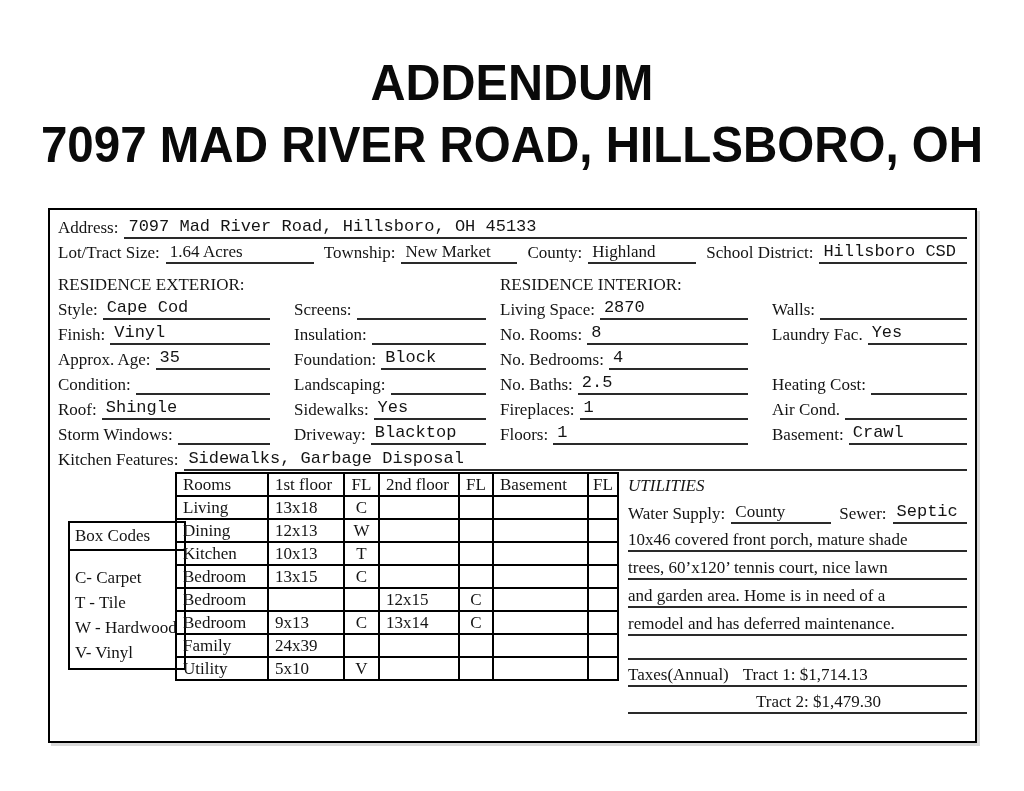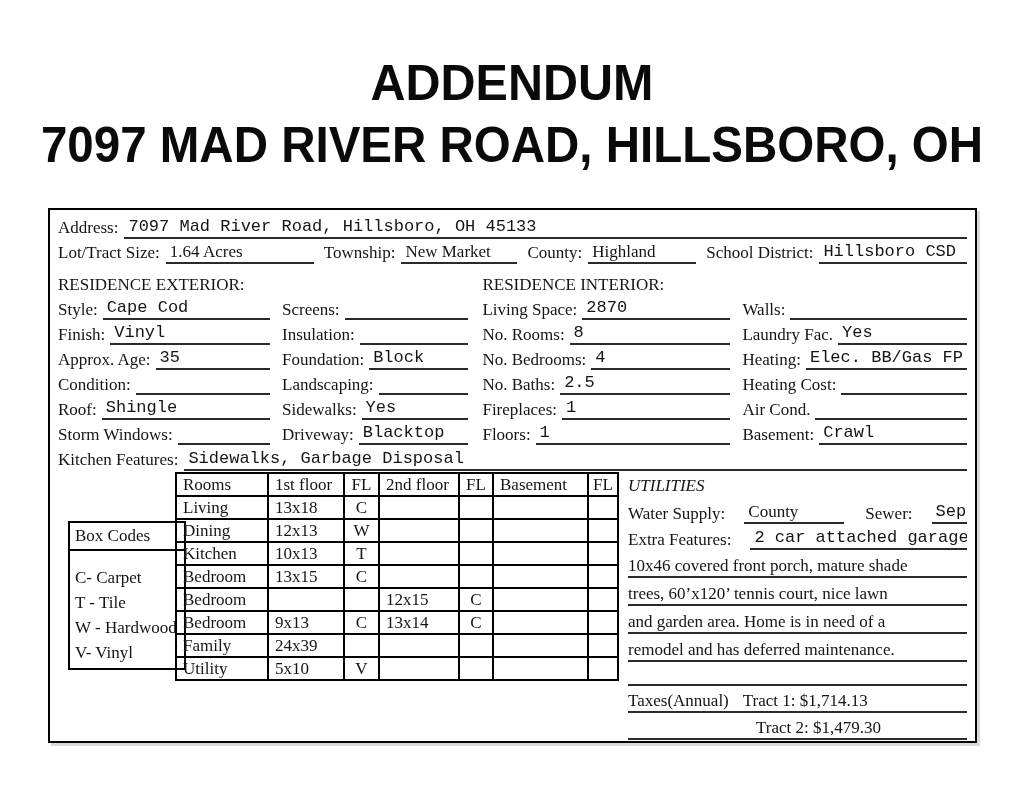--- a/index.html
+++ b/index.html
@@ -57,21 +57,21 @@
   
   .columns { display: flex; padding: 0 8px; margin-top: 4px; }
   .col-left  { width: 428px; }
   .col-right { flex: 1; margin-left: 14px; }
   .col-heading { height: 26px; display: flex; align-items: flex-end; }
   .crow { display: flex; height: 25px; }
   .pair { display: flex; align-items: flex-end; }
   .pair .lbl { white-space: nowrap; padding-right: 5px; }
   .col-left  .p1 { width: 212px; }
   .col-right .p1 { width: 248px; }
-  .p2 { flex: 1; margin-left: 12px; }
+  .p2 { flex: 1; margin-left: 24px; }
 
   .kitchen-row { margin-top: 2px; }
 
   
   .bottom { position: relative; height: 268px; }
 
   .box-codes {
     position: absolute; left: 2px; top: 49px; width: 114px;
     border: 2px solid #000; background: #fff; margin-left: 16px;
   }
@@ -89,21 +89,21 @@
   table.rooms th, table.rooms td {
     border: 2px solid #000;
     height: 21px; padding: 0 6px;
     font-size: 17px; font-weight: normal; text-align: left;
     white-space: nowrap;
   }
   table.rooms .fl { text-align: center; padding: 0 2px; }
 
   .utilities { position: absolute; left: 578px; top: 2px; width: 339px; }
   .u-head { height: 24px; line-height: 24px; font-style: italic; }
-  .urow { display: flex; align-items: flex-end; height: 26px; gap: 13px; }
+  .urow { display: flex; align-items: flex-end; height: 26px; }
   .urow .lbl { white-space: nowrap; padding-right: 6px; }
   .uw-water { width: 92px; }
   .sewer-lbl { margin-left: 8px; }
   .u-line {
     height: 26px; display: flex; align-items: flex-end;
     border-bottom: 2px solid #2a2a2a; white-space: nowrap;
   }
   .u-spacer { height: 14px; }
   .empty-line { height: 8px; border-bottom: 2px solid #2a2a2a; }
   .tax-row { display: flex; align-items: flex-end; height: 25px; border-bottom: 2px solid #2a2a2a; white-space: nowrap; }
@@ -224,24 +224,20 @@
             </span>
           <span class="pair p2">
               <span class="lbl">Laundry Fac.</span>
               <span class="fill grow">Yes</span>
             </span>
         </div>
         <div class="crow">
           <span class="pair p1">
               <span class="lbl">No. Bedrooms:</span>
               <span class="fill grow">4</span>
-            </span>
-          <span class="pair p2">
-              <span class="lbl">Heating:</span>
-              <span class="fill grow">Elec. BB/Gas FP</span>
             </span>
         </div>
         <div class="crow">
           <span class="pair p1">
               <span class="lbl">No. Baths:</span>
               <span class="fill grow">2.5</span>
             </span>
           <span class="pair p2">
               <span class="lbl">Heating Cost:</span>
               <span class="fill grow"></span>
@@ -385,24 +381,20 @@
       </table>
 
       <div class="utilities">
         <div class="u-head">UTILITIES</div>
         <div class="urow">
           <span class="lbl">Water Supply:</span>
           <span class="fill uw-water">County</span>
           <span class="lbl sewer-lbl">Sewer:</span>
           <span class="fill grow">Septic</span>
         </div>
-        <div class="urow">
-          <span class="lbl">Extra Features:</span>
-          <span class="fill grow">2 car attached garage,</span>
-        </div>
         <div>
             <div class="u-line">10x46 covered front porch, mature shade</div>
             <div class="u-line">trees, 60’x120’ tennis court, nice lawn</div>
             <div class="u-line">and garden area. Home is in need of a</div>
             <div class="u-line">remodel and has deferred maintenance.</div>
           </div>
         <div class="u-spacer"></div>
         <div class="empty-line"></div>
         <div class="tax-row">
           <span class="tax-lbl">Taxes(Annual)</span>

